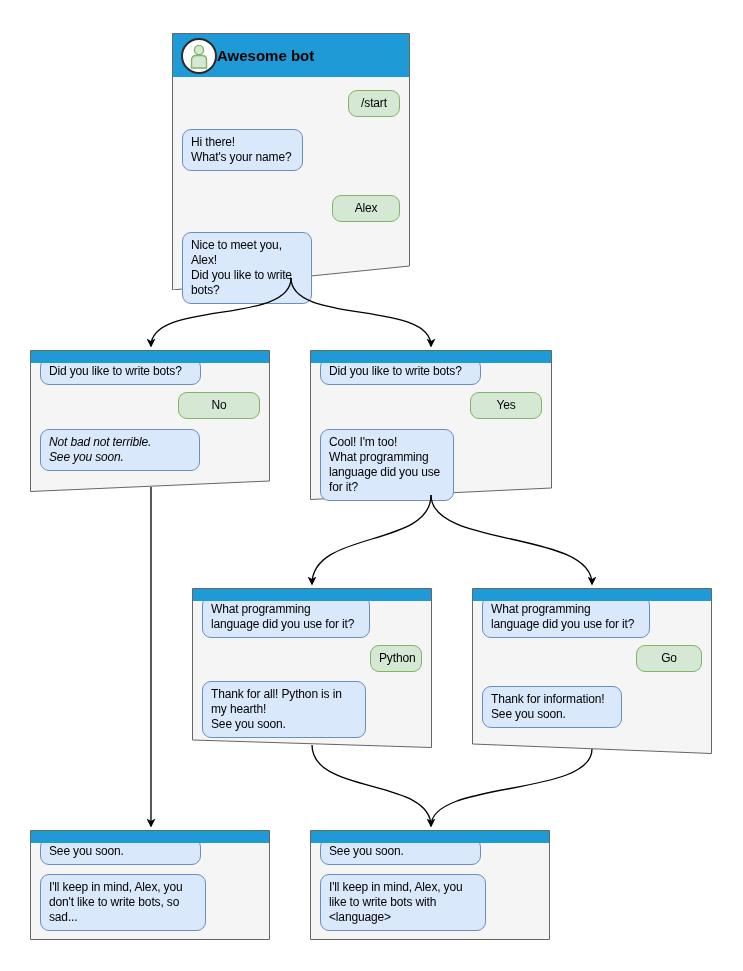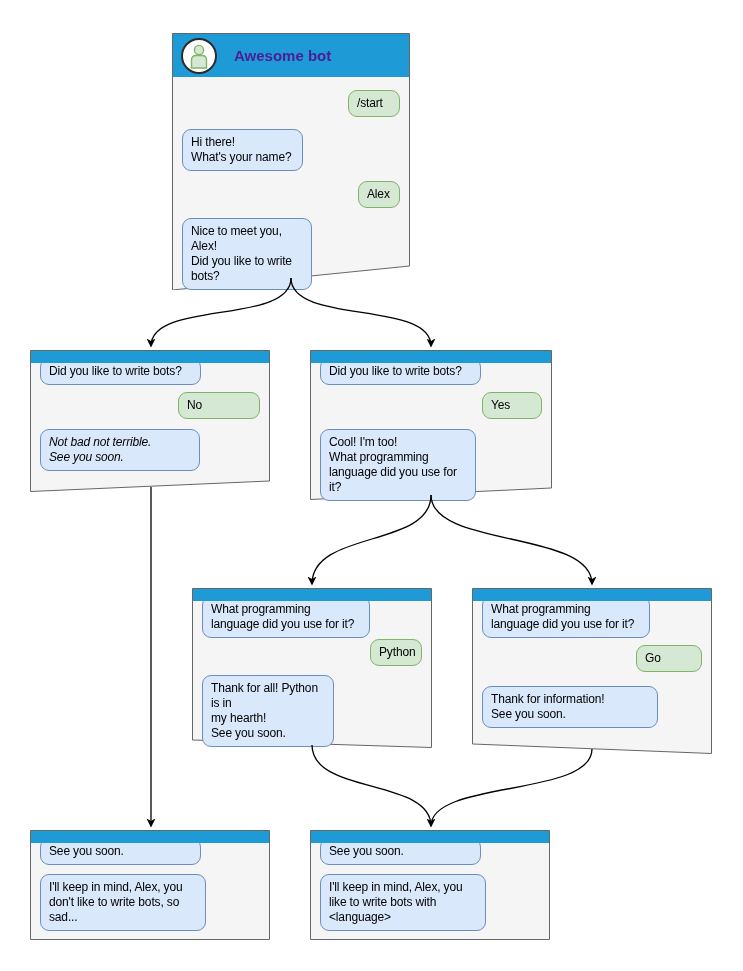--- a/index.html
+++ b/index.html
@@ -9,39 +9,39 @@
   }
   .edges{position:absolute;left:0;top:0;width:743px;height:971px;z-index:3;pointer-events:none;}
   .window{position:absolute;z-index:1;}
   .window-bg{position:absolute;left:0;top:0;z-index:0;}
   .window-header{
     position:absolute;left:1px;top:1px;right:1px;z-index:2;
     background:#1e9bd7;display:flex;align-items:center;
   }
   .window-header.small{height:12px;}
   .window-header.large{height:43px;}
-  .window-title{color:#4c1d95;font-weight:bold;font-size:15px;margin-left:17px;}
+  .window-title{color:#000000;font-weight:bold;font-size:15px;}
   .avatar{
     width:36px;height:36px;border-radius:50%;background:#ffffff;
     border:2px solid #2b2b2b;margin-left:8px;display:flex;align-items:center;justify-content:center;
     box-sizing:border-box;
   }
   .window-body{
     position:absolute;left:0;top:0;right:0;z-index:1;
     display:flex;flex-direction:column;
   }
   .bubble{
     box-sizing:border-box;border-radius:9px;padding:5px 8px;
     font-size:12px;line-height:1.25;letter-spacing:-0.15px;white-space:pre-line;
   }
   .bot{
     background:#dae8fc;border:1px solid #6c8ebf;align-self:flex-start;margin-left:10px;text-align:left;
   }
   .user{
-    background:#d5e8d4;border:1px solid #82b366;align-self:flex-end;margin-right:10px;
+    background:#d5e8d4;border:1px solid #82b366;align-self:flex-end;margin-right:10px;text-align:center;
   }
 </style>
 </head>
 <body>
 
 <div class="canvas">
 
   <svg class="edges" width="743" height="971" viewBox="0 0 743 971">
     <defs>
       <marker id="arrow" markerWidth="9" markerHeight="9" refX="7.5" refY="4.5" orient="auto" markerUnits="userSpaceOnUse">
@@ -67,21 +67,21 @@
           <circle cx="12" cy="7" r="4.6" fill="#d5e8d4" stroke="#82b366" stroke-width="1.4"></circle>
           <path d="M4.5,25 L4.5,17 Q4.5,12.5 9,12.5 L15,12.5 Q19.5,12.5 19.5,17 L19.5,25 Z" fill="#d5e8d4" stroke="#82b366" stroke-width="1.4"></path>
         </svg>
       </div>
       <div class="window-title">Awesome bot</div>
     </div>
     <div class="window-body" style="padding-top:44px;">
       <div class="bubble user" style="width:52px;margin-top:13px;">/start</div>
       <div class="bubble bot" style="width:121px;margin-top:12px;">Hi there!
 What's your name?</div>
-      <div class="bubble user" style="width:42px;margin-top:10px;">Alex</div>
+      <div class="bubble user" style="width:68px;margin-top:24px;">Alex</div>
       <div class="bubble bot" style="width:130px;margin-top:10px;">Nice to meet you, Alex!
 Did you like to write bots?</div>
     </div>
   </div>
 
   <div class="window" style="left:30px;top:350px;width:240px;height:142px;">
     <svg class="window-bg" width="240" height="142" viewBox="0 0 240 142">
       <polygon points="0.5,0.5 239.5,0.5 239.5,131 0.5,141.5" fill="#f5f5f5" stroke="#666666" stroke-width="1"></polygon>
     </svg>
     <div class="window-header small"></div>
@@ -93,52 +93,52 @@
     </div>
   </div>
 
   <div class="window" style="left:310px;top:350px;width:242px;height:150px;">
     <svg class="window-bg" width="242" height="150" viewBox="0 0 242 150">
       <polygon points="0.5,0.5 241.5,0.5 241.5,138 0.5,149.5" fill="#f5f5f5" stroke="#666666" stroke-width="1"></polygon>
     </svg>
     <div class="window-header small"></div>
     <div class="window-body" style="padding-top:13px;">
       <div class="bubble bot" style="width:161px;margin-top:-5px;">Did you like to write bots?</div>
-      <div class="bubble user" style="width:60px;margin-top:7px;margin-left:25px;">Yes</div>
-      <div class="bubble bot" style="width:156px;margin-top:10px;">Cool! I'm too!
+      <div class="bubble user" style="width:72px;margin-top:7px;margin-left:25px;">Yes</div>
+      <div class="bubble bot" style="width:134px;margin-top:10px;">Cool! I'm too!
 What programming
 language did you use for it?</div>
     </div>
   </div>
 
   <div class="window" style="left:192px;top:588px;width:240px;height:160px;">
     <svg class="window-bg" width="240" height="160" viewBox="0 0 240 160">
       <polygon points="0.5,0.5 239.5,0.5 239.5,159.5 0.5,152" fill="#f5f5f5" stroke="#666666" stroke-width="1"></polygon>
     </svg>
     <div class="window-header small"></div>
     <div class="window-body" style="padding-top:13px;">
       <div class="bubble bot" style="width:168px;margin-top:-5px;">What programming
 language did you use for it?</div>
-      <div class="bubble user" style="width:52px;margin-top:1px;">Python</div>
-      <div class="bubble bot" style="width:132px;margin-top:9px;">Thank for all! Python is in
+      <div class="bubble user" style="width:52px;margin-top:7px;">Python</div>
+      <div class="bubble bot" style="width:164px;margin-top:9px;">Thank for all! Python is in
 my hearth!
 See you soon.</div>
     </div>
   </div>
 
   <div class="window" style="left:472px;top:588px;width:240px;height:166px;">
     <svg class="window-bg" width="240" height="166" viewBox="0 0 240 166">
       <polygon points="0.5,0.5 239.5,0.5 239.5,165.5 0.5,156" fill="#f5f5f5" stroke="#666666" stroke-width="1"></polygon>
     </svg>
     <div class="window-header small"></div>
     <div class="window-body" style="padding-top:13px;">
       <div class="bubble bot" style="width:168px;margin-top:-5px;">What programming
 language did you use for it?</div>
       <div class="bubble user" style="width:66px;margin-top:7px;">Go</div>
-      <div class="bubble bot" style="width:176px;margin-top:14px;">Thank for information!
+      <div class="bubble bot" style="width:140px;margin-top:14px;">Thank for information!
 See you soon.</div>
     </div>
   </div>
 
   <div class="window" style="left:30px;top:830px;width:240px;height:110px;">
     <svg class="window-bg" width="240" height="110" viewBox="0 0 240 110">
       <polygon points="0.5,0.5 239.5,0.5 239.5,109.5 0.5,109.5" fill="#f5f5f5" stroke="#666666" stroke-width="1"></polygon>
     </svg>
     <div class="window-header small"></div>
     <div class="window-body" style="padding-top:13px;">

